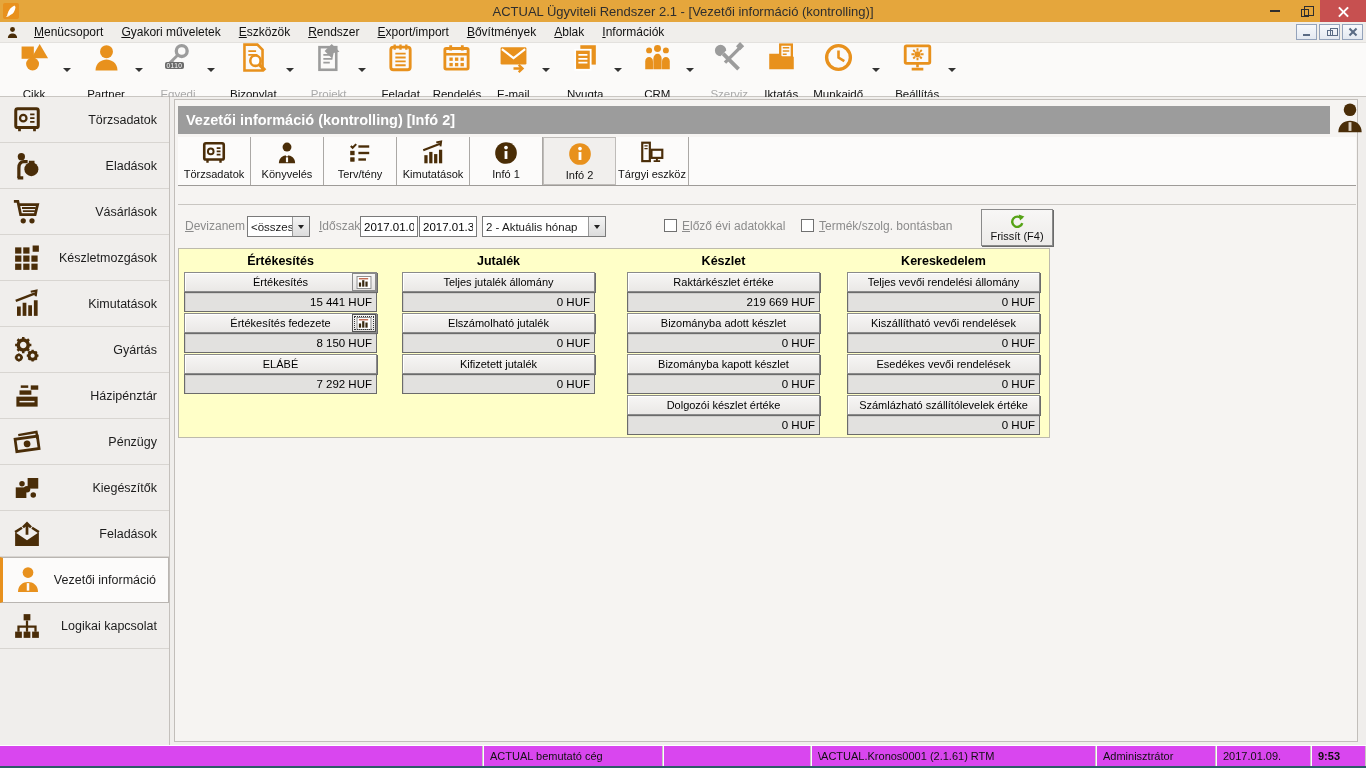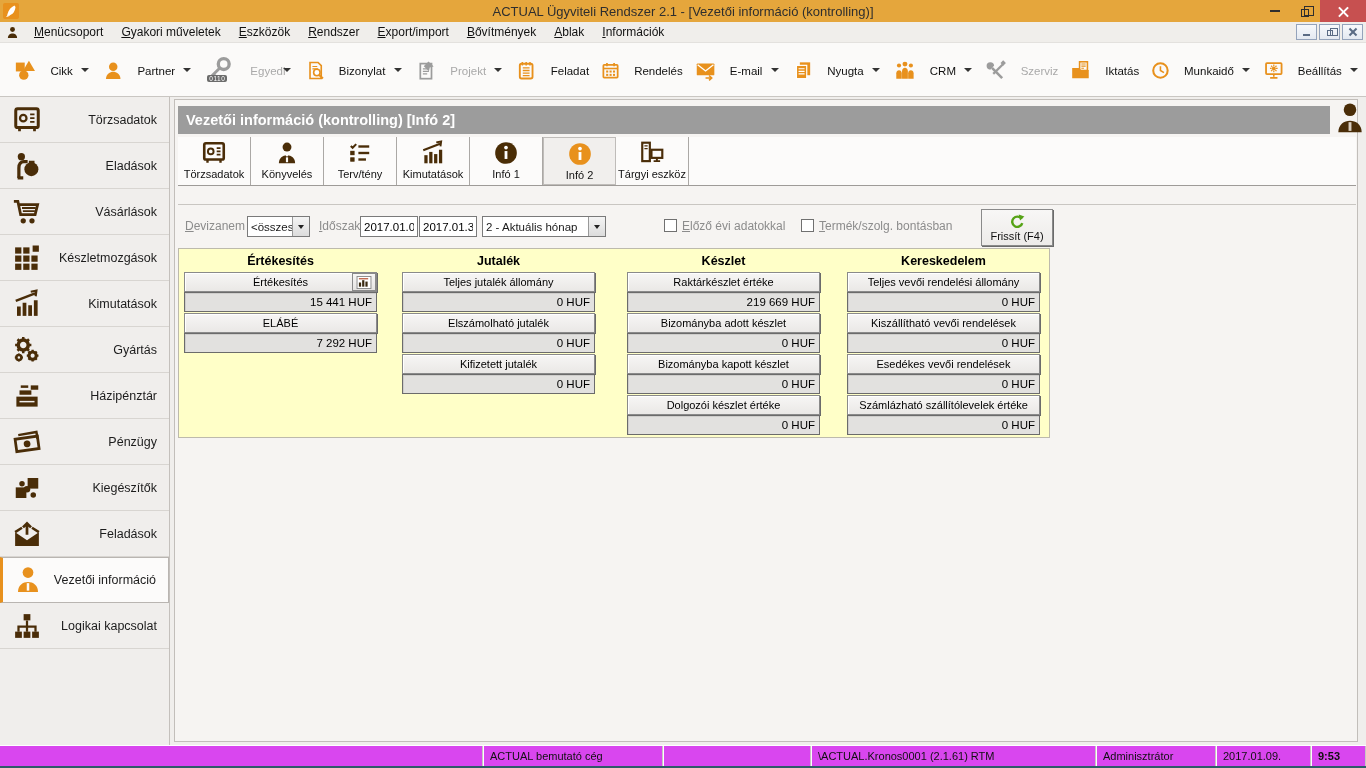--- a/index.html
+++ b/index.html
@@ -29,21 +29,21 @@
   .mdibtn { width:21px; height:16px; border:1px solid #94A3BB; background:linear-gradient(#F7F9FC,#E4E9F1); display:flex; align-items:center; justify-content:center; }
   .mg-min{ width:7px;height:2px;background:#5A6B84; margin-top:6px;}
   .mg-rest{ position:relative; width:6px;height:6px;border:1px solid #5A6B84; margin-top:2px;}
   .mg-rest::before{content:"";position:absolute;top:-3px;left:2px;width:6px;height:6px;border:1px solid #5A6B84;}
   .mg-x{position:relative;width:8px;height:8px;}
   .mg-x::before,.mg-x::after{content:"";position:absolute;left:-1px;top:3px;width:10px;height:2px;background:#5A6B84;}
   .mg-x::before{transform:rotate(45deg);} .mg-x::after{transform:rotate(-45deg);}
 
   
   .toolbar { position:absolute; left:0; top:43px; width:1366px; height:54px; background:#FBFAF9; border-bottom:1px solid #C9C6C2; display:flex; align-items:center; padding-left:8px; }
-  .tbtn { display:flex; flex-direction:row; align-items:center; justify-content:flex-start; min-width:52px; padding:2px 6px 0 6px; color:#E8911D; cursor:default;gap:14px; }
+  .tbtn { display:flex; flex-direction:column; align-items:center; justify-content:flex-start; min-width:52px; padding:2px 6px 0 6px; color:#E8911D; cursor:default;gap:14px; }
   .tbtn svg { width:31px; height:31px; }
   .tbtn .tlabel { font-size:11.5px; color:#111; margin-top:1px; white-space:nowrap; }
   .tbtn.disabled { color:#9C9C9C; }
   .tbtn.disabled .tlabel { color:#A9A9A9; }
   .tarrow { width:14px; height:40px; display:flex; align-items:center; justify-content:center; margin-right:6px; cursor:default; }
   .caret { width:0; height:0; border-left:4px solid transparent; border-right:4px solid transparent; border-top:4px solid #333; }
   .key-badge { position:absolute; left:2px; bottom:4px; background:#6B6B6B; color:#fff; font-size:6.5px; padding:0 2px; border-radius:2px; letter-spacing:.5px; }
   .iconwrap{ position:relative; }
 
   
@@ -577,20 +577,33 @@
                 <rect x="0.5" y="0.5" width="15" height="13" fill="#fff" stroke="#888"></rect>
                 <rect x="2.5" y="7" width="2.4" height="4.5" fill="#3a2a10"></rect>
                 <rect x="6" y="4.5" width="2.4" height="7" fill="#3a2a10"></rect>
                 <rect x="9.5" y="6" width="2.4" height="5.5" fill="#3a2a10"></rect>
                 <path d="M2.5 3 h10" stroke="#B04020" stroke-width="1.2"></path>
               </svg>
             </div>
           <div class="valfield">15 441 HUF</div>
         </div>
         <div class="pair">
+          <button class="btn3d"><span>Értékesítés fedezete</span></button>
+          <div class="chart-mini focused">
+              <svg viewBox="0 0 16 14">
+                <rect x="0.5" y="0.5" width="15" height="13" fill="#fff" stroke="#888"></rect>
+                <rect x="2.5" y="7" width="2.4" height="4.5" fill="#3a2a10"></rect>
+                <rect x="6" y="4.5" width="2.4" height="7" fill="#3a2a10"></rect>
+                <rect x="9.5" y="6" width="2.4" height="5.5" fill="#3a2a10"></rect>
+                <path d="M2.5 3 h10" stroke="#B04020" stroke-width="1.2"></path>
+              </svg>
+            </div>
+          <div class="valfield">8 150 HUF</div>
+        </div>
+        <div class="pair">
           <button class="btn3d"><span>ELÁBÉ</span></button>
           <div class="valfield">7 292 HUF</div>
         </div>
       </div>
 
       <div class="col" style="left:223px;">
         <div class="col-header">Jutalék</div>
         <div class="pair">
           <button class="btn3d"><span>Teljes jutalék állomány</span></button>
           <div class="valfield">0 HUF</div>

